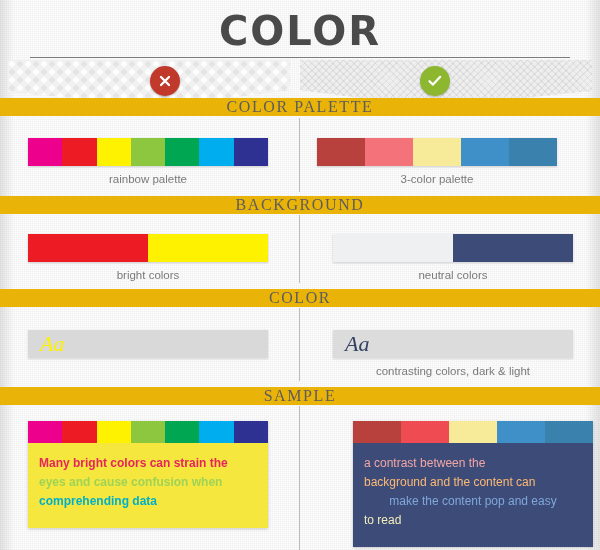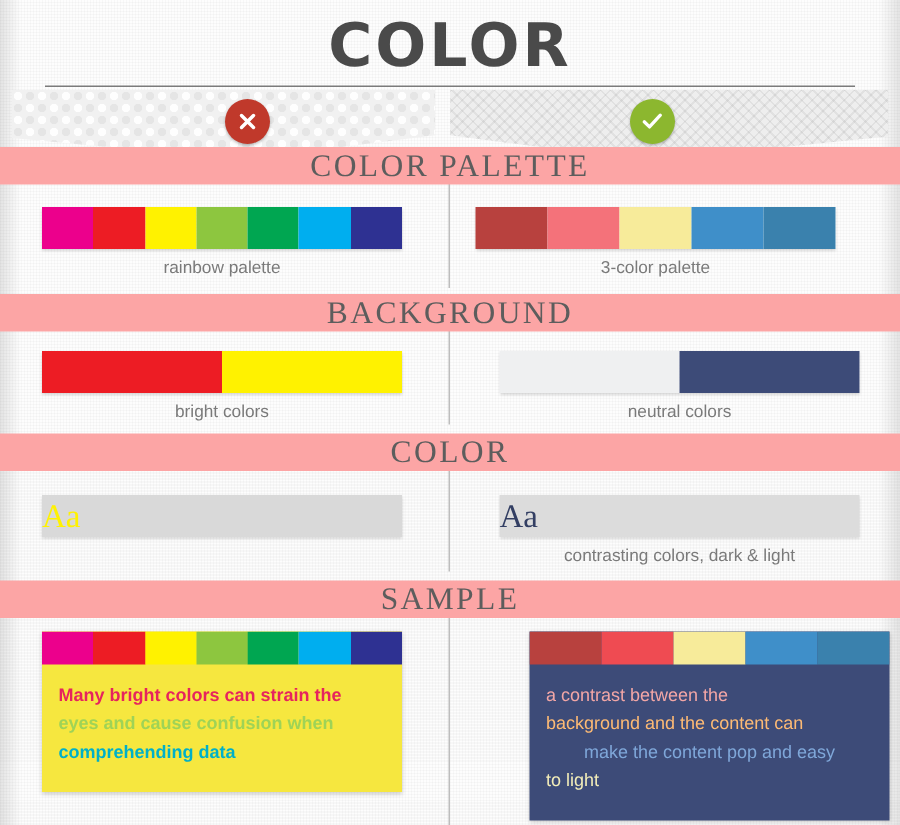--- a/index.html
+++ b/index.html
@@ -70,24 +70,24 @@
 
   
   .divider{
     position:absolute;left:299px;width:1px;background:#bdbdbd;
   }
 
   
   .section-head{
     position:absolute;left:0;right:0;text-align:center;
     font-family:"Liberation Serif", serif;
-    font-size:21px;
+    font-size:16px;
     letter-spacing:1.6px;
     color:#5d5d5d;
-    background:#fca5a5;
+    background:#eab308;
   }
 
   
   .row{position:absolute;}
   .bar{
     display:flex;height:28px;width:100%;
     box-shadow:0 1px 2px rgba(0,0,0,.18);
   }
   .bar span{display:block;height:100%;}
   .caption{
@@ -98,22 +98,22 @@
 
   
   .typebox{
     height:28px;width:100%;
     display:flex;align-items:center;
     box-shadow:0 1px 2px rgba(0,0,0,.15);
     overflow:hidden;
   }
   .typebox .aa{
     font-family:"Liberation Serif", serif;
-    font-size:22px;
-    line-height:1;
+    font-size:22px;font-style:italic;
+    padding-left:12px;line-height:1;
   }
   .aa-good{font-style:normal;}
 
   
   .samplecard{
     width:100%;
     box-shadow:0 1px 3px rgba(0,0,0,.2);
     overflow:hidden;
   }
   .samplecard .striplet{display:flex;height:22px;}
@@ -234,18 +234,18 @@
           <span style="background: rgb(184, 65, 62); width: 20%;"></span>
           <span style="background: rgb(239, 75, 82); width: 20%;"></span>
           <span style="background: rgb(247, 235, 154); width: 20%;"></span>
           <span style="background: rgb(63, 143, 201); width: 20%;"></span>
           <span style="background: rgb(58, 129, 173); width: 20%;"></span>
         </div>
       <div class="samplebody good">
           <p style="color: rgb(242, 166, 166);">a contrast between the</p>
           <p style="color: #fdba74;">background and the content can</p>
           <p style="color: rgb(127, 167, 217); text-align: center;">make the content pop and easy</p>
-          <p style="color: rgb(243, 237, 185);">to light</p>
+          <p style="color: rgb(243, 237, 185);">to read</p>
         </div>
     </div>
   </div>
 
 </div>
 
 </body></html>

